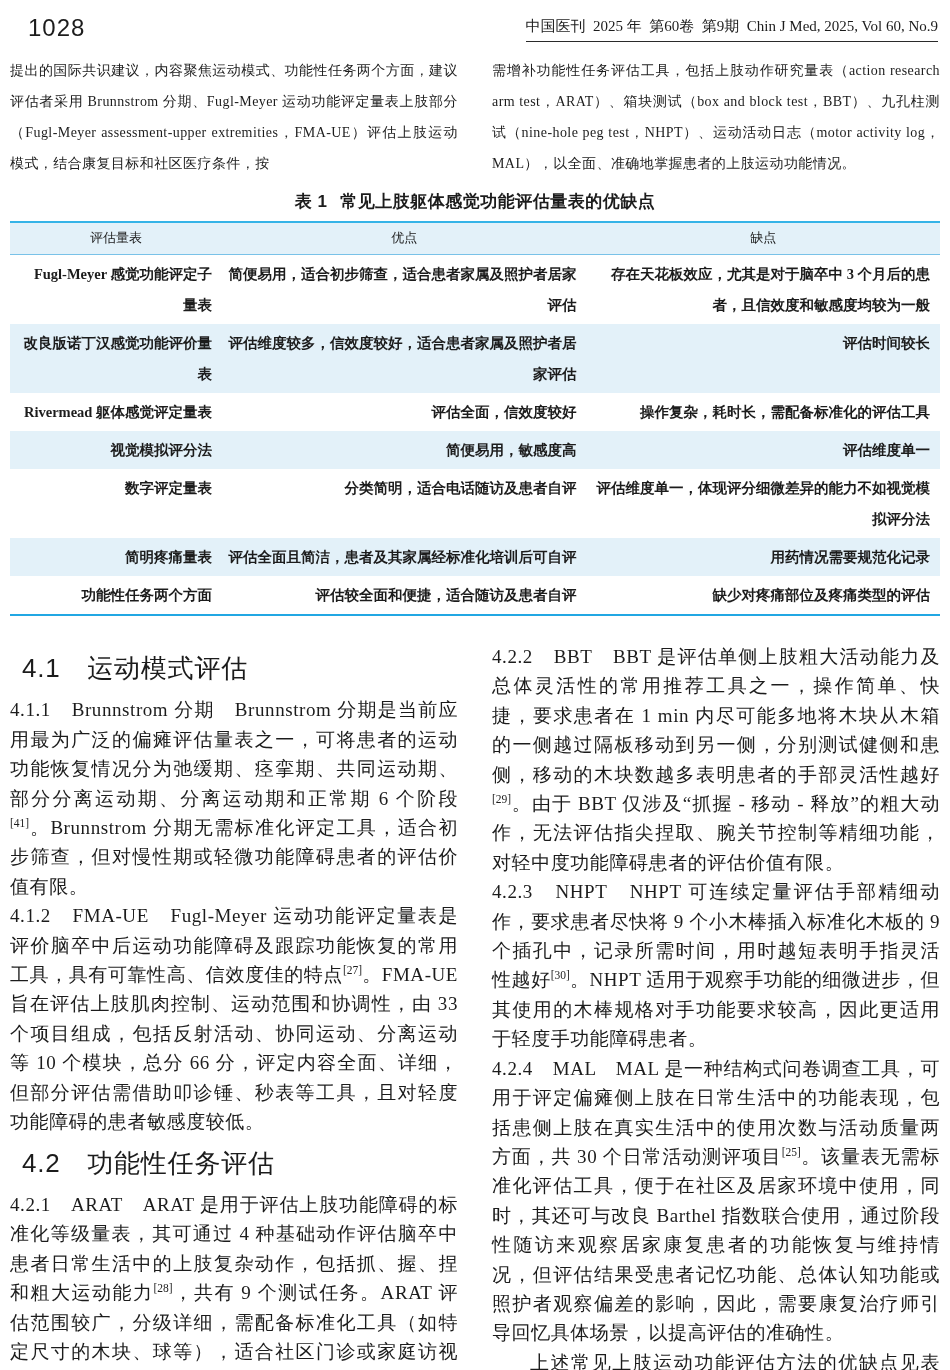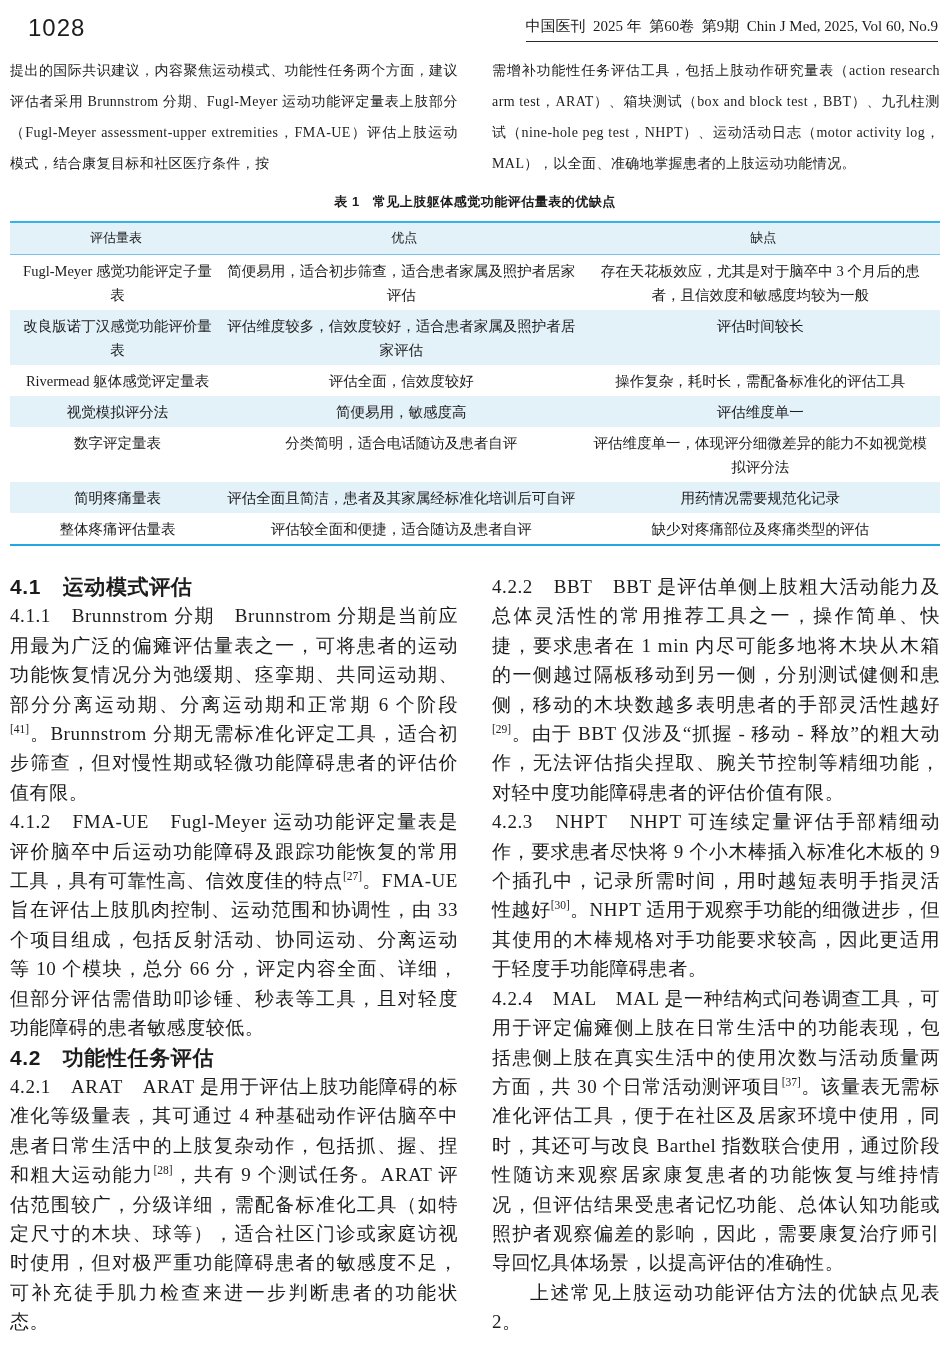--- a/index.html
+++ b/index.html
@@ -38,50 +38,50 @@
     font-size:19px;line-height:29.4px;
   }
   .para sup{font-size:11.5px;line-height:0;letter-spacing:0;}
   .indent{text-indent:2em;}
 
   
   .table-block{margin-top:12px;padding:0 10px;}
   .table-caption{
     text-align:center;
     font-family:"Liberation Sans","DejaVu Sans",sans-serif;
-    font-weight:bold;font-size:13px;line-height:22px;
+    font-weight:bold;font-size:17px;line-height:22px;
     margin-bottom:8px;letter-spacing:0.5px;
   }
   .caption-label{margin-right:13px;}
   table.t1{
     width:100%;border-collapse:collapse;table-layout:fixed;
     border-top:2.5px solid #35b3e7;
     border-bottom:2.5px solid #21a7e3;
     font-size:14.5px;
   }
   .t1 th{
     font-weight:normal;font-size:13px;
     background:#e3f1f9;
     padding:6px 4px 7px 4px;
     border-bottom:1.5px solid #79c2e8;
     text-align:center;
   }
   .t1 td{
     padding:3.5px 10px 3.5px 4px;
-    line-height:24px;vertical-align:top;text-align:center;
+    line-height:31px;vertical-align:top;text-align:right;font-weight:bold;
   }
   .t1 td:first-child{padding-left:13px;}
   .t1 tbody tr:nth-child(even) td{background:#e3f1f9;}
 
   
   .body-block{margin-top:26px;}
   .sec-heading{
-    margin:0;
+    margin:12px;
     font-family:"Liberation Sans","DejaVu Sans",sans-serif;
-    font-weight:bold;font-size:21px;line-height:29.4px;
+    font-weight:normal;font-size:26px;line-height:29.4px;
     letter-spacing:0.03em;
   }
 </style>
 </head>
 <body>
 
 <div class="page">
 
   <header class="page-header">
     <div class="page-number">1028</div>
@@ -135,37 +135,37 @@
             <td>数字评定量表</td>
             <td>分类简明，适合电话随访及患者自评</td>
             <td>评估维度单一，体现评分细微差异的能力不如视觉模拟评分法</td>
           </tr>
           <tr>
             <td>简明疼痛量表</td>
             <td>评估全面且简洁，患者及其家属经标准化培训后可自评</td>
             <td>用药情况需要规范化记录</td>
           </tr>
           <tr>
-            <td>整体疼痛评估量表</td>
+            <td>功能性任务两个方面</td>
             <td>评估较全面和便捷，适合随访及患者自评</td>
             <td>缺少对疼痛部位及疼痛类型的评估</td>
           </tr>
         </tbody>
     </table>
   </section>
 
   <section class="two-col body-block">
     <div class="col">
         <h3 class="sec-heading">4.1　运动模式评估</h3>
         <p class="para">4.1.1　Brunnstrom 分期　Brunnstrom 分期是当前应用最为广泛的偏瘫评估量表之一，可将患者的运动功能恢复情况分为弛缓期、痉挛期、共同运动期、部分分离运动期、分离运动期和正常期 6 个阶段<sup>[41]</sup>。Brunnstrom 分期无需标准化评定工具，适合初步筛查，但对慢性期或轻微功能障碍患者的评估价值有限。</p>
         <p class="para">4.1.2　FMA-UE　Fugl-Meyer 运动功能评定量表是评价脑卒中后运动功能障碍及跟踪功能恢复的常用工具，具有可靠性高、信效度佳的特点<sup>[27]</sup>。FMA-UE 旨在评估上肢肌肉控制、运动范围和协调性，由 33 个项目组成，包括反射活动、协同运动、分离运动等 10 个模块，总分 66 分，评定内容全面、详细，但部分评估需借助叩诊锤、秒表等工具，且对轻度功能障碍的患者敏感度较低。</p>
         <h3 class="sec-heading">4.2　功能性任务评估</h3>
         <p class="para">4.2.1　ARAT　ARAT 是用于评估上肢功能障碍的标准化等级量表，其可通过 4 种基础动作评估脑卒中患者日常生活中的上肢复杂动作，包括抓、握、捏和粗大运动能力<sup>[28]</sup>，共有 9 个测试任务。ARAT 评估范围较广，分级详细，需配备标准化工具（如特定尺寸的木块、球等），适合社区门诊或家庭访视时使用，但对极严重功能障碍患者的敏感度不足，可补充徒手肌力检查来进一步判断患者的功能状态。</p>
       </div>
     <div class="col">
         <p class="para">4.2.2　BBT　BBT 是评估单侧上肢粗大活动能力及总体灵活性的常用推荐工具之一，操作简单、快捷，要求患者在 1 min 内尽可能多地将木块从木箱的一侧越过隔板移动到另一侧，分别测试健侧和患侧，移动的木块数越多表明患者的手部灵活性越好<sup>[29]</sup>。由于 BBT 仅涉及“抓握 - 移动 - 释放”的粗大动作，无法评估指尖捏取、腕关节控制等精细功能，对轻中度功能障碍患者的评估价值有限。</p>
         <p class="para">4.2.3　NHPT　NHPT 可连续定量评估手部精细动作，要求患者尽快将 9 个小木棒插入标准化木板的 9 个插孔中，记录所需时间，用时越短表明手指灵活性越好<sup>[30]</sup>。NHPT 适用于观察手功能的细微进步，但其使用的木棒规格对手功能要求较高，因此更适用于轻度手功能障碍患者。</p>
-        <p class="para">4.2.4　MAL　MAL 是一种结构式问卷调查工具，可用于评定偏瘫侧上肢在日常生活中的功能表现，包括患侧上肢在真实生活中的使用次数与活动质量两方面，共 30 个日常活动测评项目<sup>[37]</sup>。该量表无需标准化评估工具，便于在社区及居家环境中使用，同时，其还可与改良 Barthel 指数联合使用，通过阶段性随访来观察居家康复患者的功能恢复与维持情况，但评估结果受患者记忆功能、总体认知功能或照护者观察偏差的影响，因此，需要康复治疗师引导回忆具体场景，以提高评估的准确性。</p>
+        <p class="para">4.2.4　MAL　MAL 是一种结构式问卷调查工具，可用于评定偏瘫侧上肢在日常生活中的功能表现，包括患侧上肢在真实生活中的使用次数与活动质量两方面，共 30 个日常活动测评项目<sup>[25]</sup>。该量表无需标准化评估工具，便于在社区及居家环境中使用，同时，其还可与改良 Barthel 指数联合使用，通过阶段性随访来观察居家康复患者的功能恢复与维持情况，但评估结果受患者记忆功能、总体认知功能或照护者观察偏差的影响，因此，需要康复治疗师引导回忆具体场景，以提高评估的准确性。</p>
         <p class="para indent">上述常见上肢运动功能评估方法的优缺点见表 2。</p>
       </div>
   </section>
 
 </div>
 
 </body></html>

